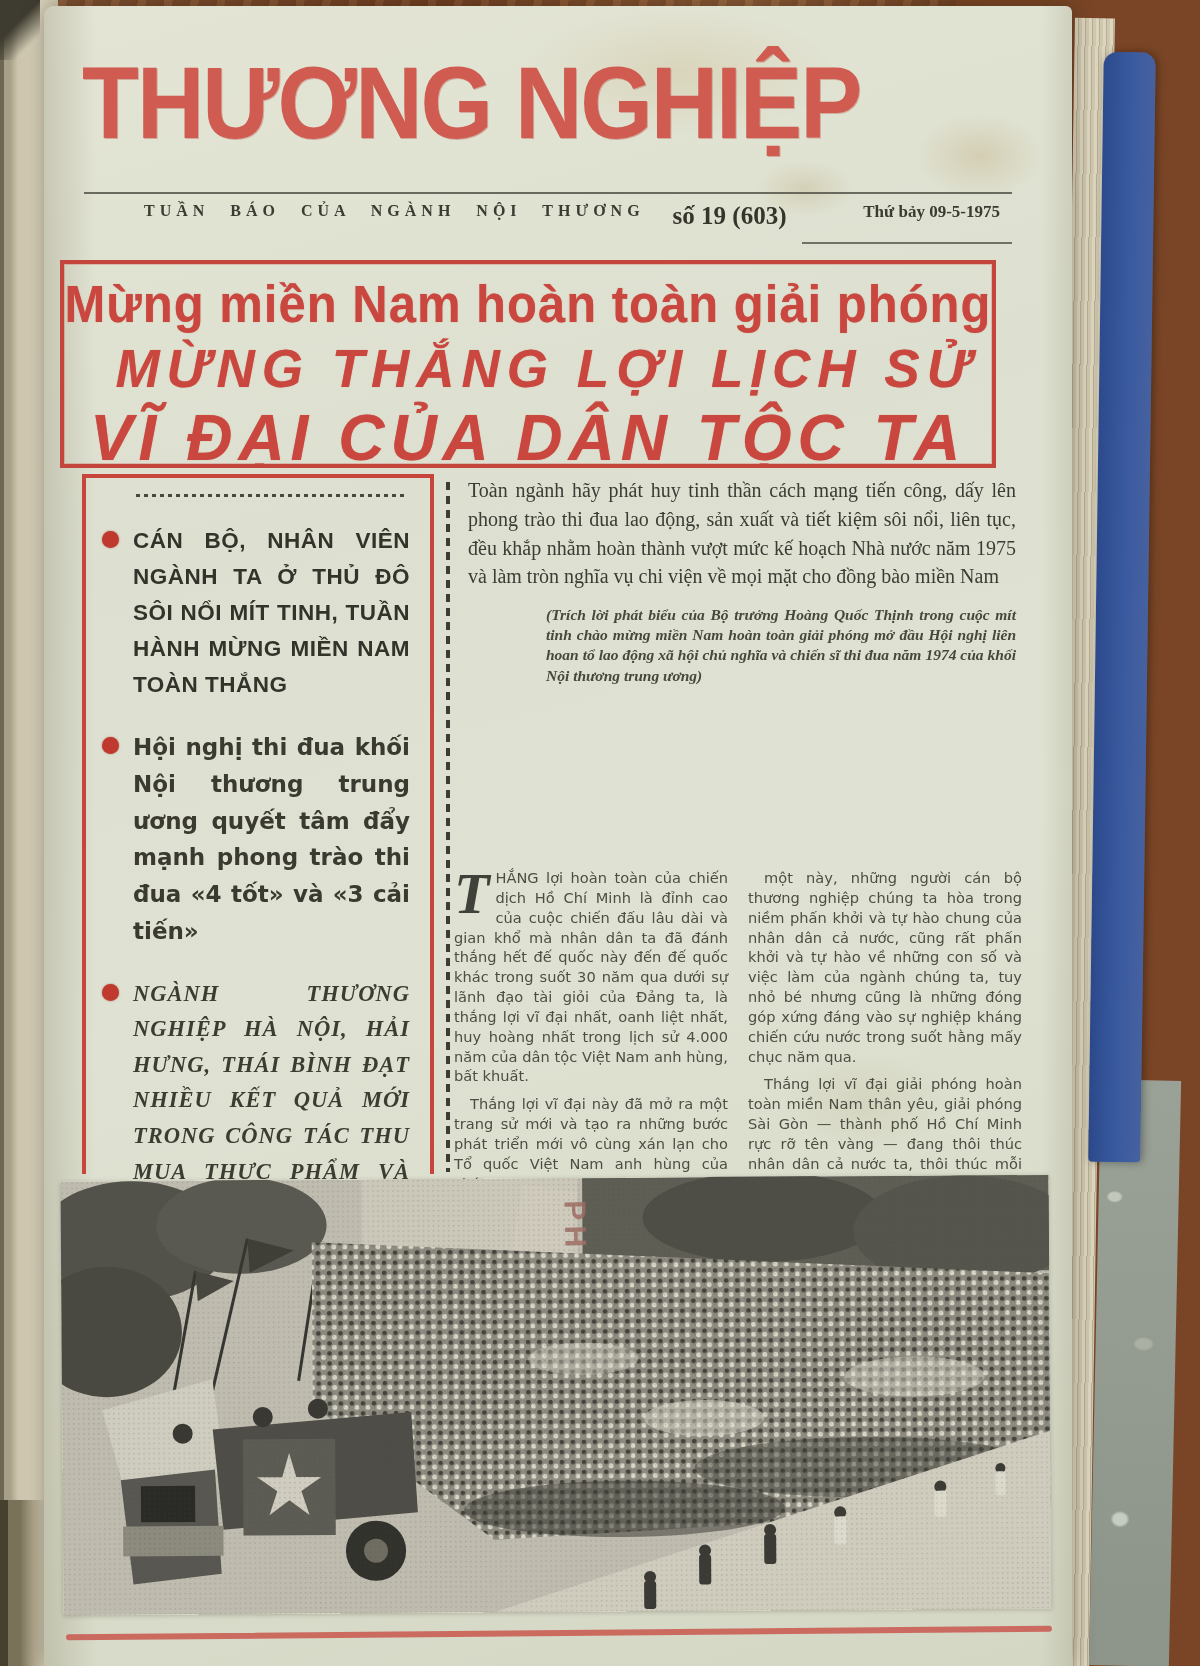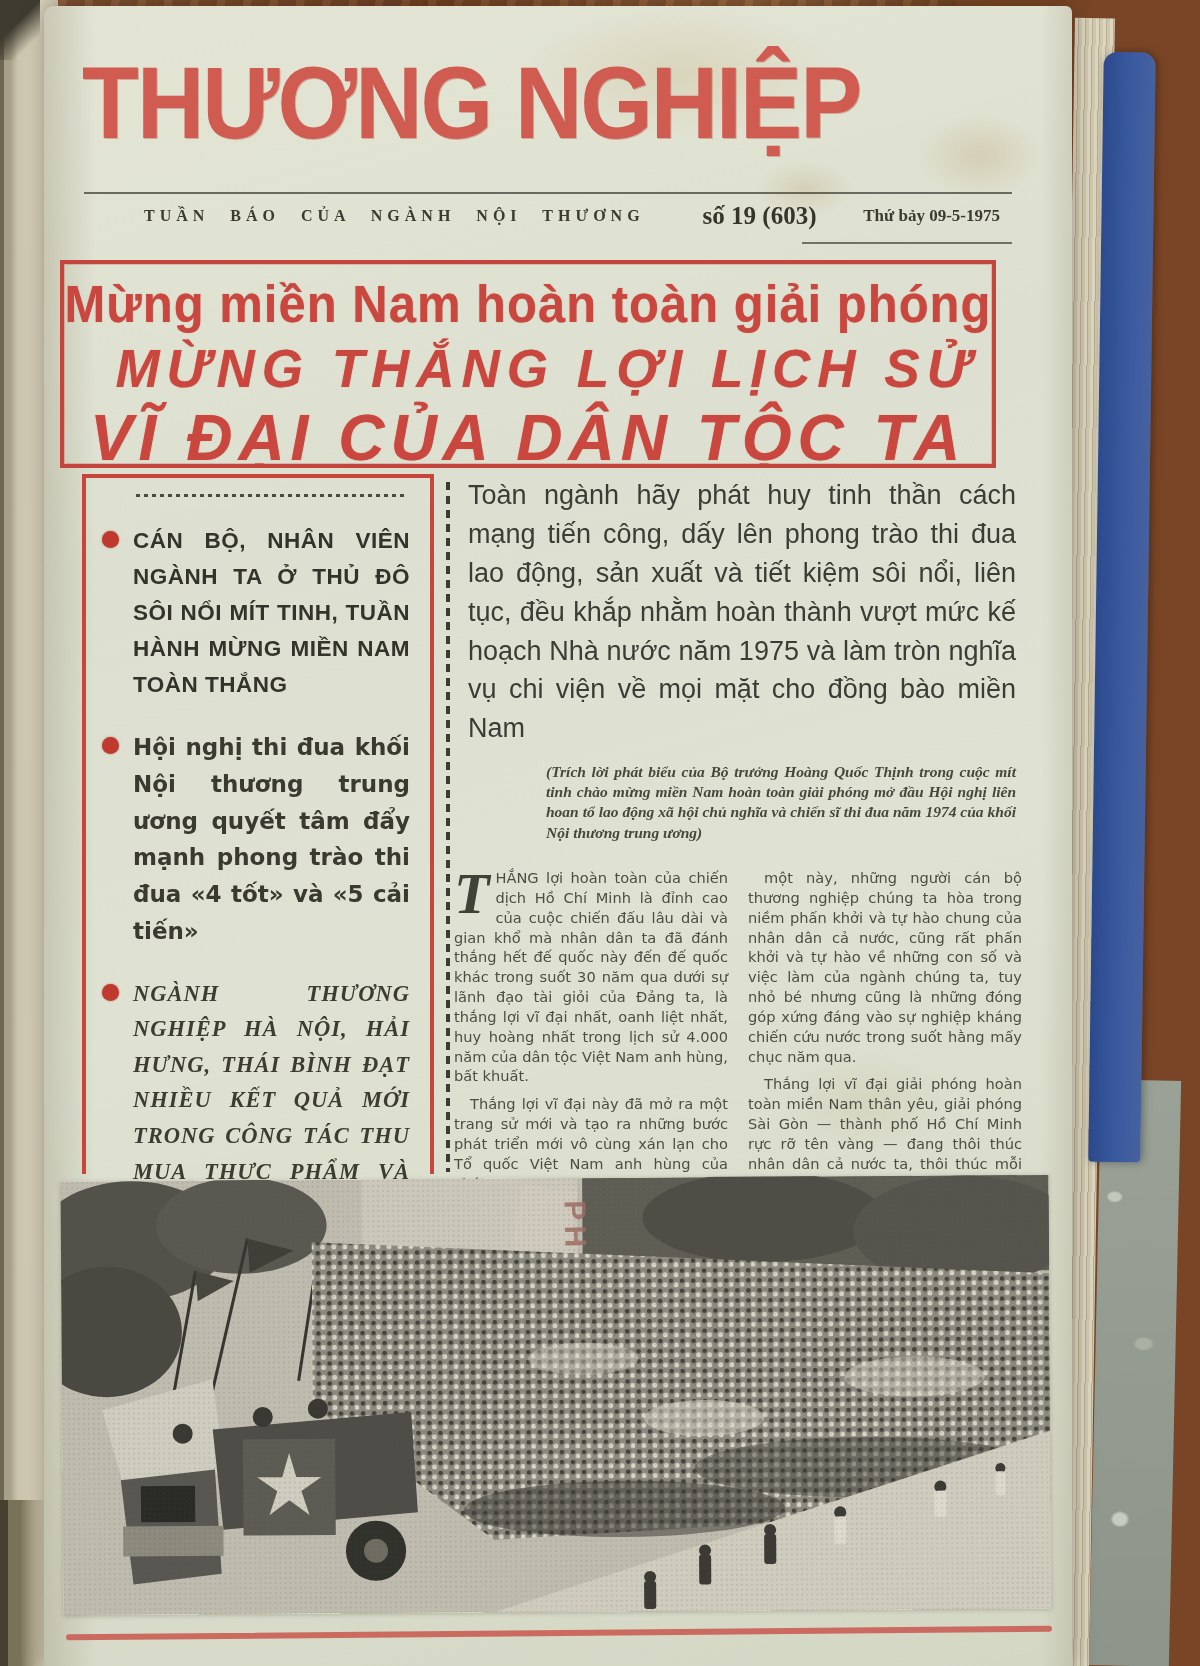--- a/index.html
+++ b/index.html
@@ -44,24 +44,24 @@
       linear-gradient(165deg,#e3e4d4 0%,#dde0d0 30%,#dfe2d2 55%,#d9dcca 80%,#d4d7c4 100%);
     border-radius:10px 6px 0 0;
     box-shadow:0 0 22px rgba(30,20,10,.35);}
 
   
   .masthead-title{position:absolute;left:38px;top:38px;margin:0;
     font-family:"Liberation Sans",sans-serif;font-weight:800;font-size:97px;
     letter-spacing:-2px;color:#cf5b51;transform:scaleX(.96) scaleY(1.06);transform-origin:left top;
     text-shadow:1px 1px 0 rgba(180,70,55,.35);}
   .rule-top{position:absolute;left:40px;top:186px;width:928px;height:2px;background:#4c4c42;opacity:.8;}
-  .subrow{position:absolute;left:40px;top:196px;width:928px;display:flex;align-items:center;}
+  .subrow{position:absolute;left:40px;top:196px;width:928px;display:flex;align-items:flex-start;}
   .subtitle{font-family:"Liberation Serif",serif;font-weight:700;font-size:16px;
     letter-spacing:5px;word-spacing:12px;color:#3b3b31;margin-left:60px;}
-  .issue{font-family:"Liberation Serif",serif;font-weight:700;font-size:25px;color:#35352b;margin-left:58px;}
+  .issue{font-family:"Liberation Serif",serif;font-weight:700;font-size:25px;color:#35352b;margin-left:28px;}
   .date{font-family:"Liberation Serif",serif;font-weight:700;font-size:17px;color:#3b3b31;margin-left:auto;margin-right:12px;}
   .rule-date{position:absolute;left:758px;top:236px;width:210px;height:2px;background:#4c4c42;opacity:.75;}
 
   
   .banner{position:absolute;left:16px;top:254px;width:928px;height:200px;
     border:4px solid #c4453c;box-shadow:0 0 0 1px rgba(196,69,60,.25) inset;
     text-align:center;color:#c9473e;overflow:hidden;}
   .banner-l1{margin-top:12px;font-weight:800;font-size:49px;letter-spacing:1px;
     transform:scaleY(1.05);text-shadow:0 0 1px rgba(190,60,50,.5);}
   .banner-l2{margin-top:6px;font-weight:800;font-style:italic;font-size:53px;letter-spacing:7px;
@@ -88,21 +88,21 @@
     border-bottom:2px solid #33332b;padding-bottom:2px;}
   .red-ul{width:220px;height:6px;background:#c4453c;margin:7px 0 0 auto;transform:rotate(-1deg);
     border-radius:3px;opacity:.9;}
 
   
   .vdash{position:absolute;left:402px;top:476px;width:4px;height:690px;
     background-image:repeating-linear-gradient(to bottom,#3c3c34 0 8px,transparent 8px 14px);}
 
   
   .lead{position:absolute;left:424px;top:470px;width:548px;}
-  .quote{margin:0;font-family:Liberation Sans, sans-serif;font-size:27px;line-height:1.44;
+  .quote{margin:0;font-family:Liberation Serif, serif;font-size:20px;line-height:1.44;
     text-align:justify;color:#3a3d35;}
   .attribution{margin:14px 0 0 78px;width:470px;font-family:"Liberation Serif",serif;
     font-style:italic;font-weight:600;font-size:15.5px;line-height:1.3;color:#47473c;text-align:justify;}
 
   
   .article{position:absolute;left:410px;top:862px;width:568px;display:flex;gap:20px;}
   .col{width:274px;font-family:"DejaVu Sans",sans-serif;font-size:14.6px;line-height:1.36;
     color:#4b4e42;text-align:justify;}
   .col p{margin:0 0 8px 0;text-indent:16px;}
   .col p.p-drop{text-indent:0;}
@@ -148,21 +148,21 @@
     </section>
 
     <aside class="sidebar">
       <div class="dotline"></div>
       <div class="side-item si-0">
         <span class="dot"></span>
         <p>CÁN BỘ, NHÂN VIÊN NGÀNH TA Ở THỦ ĐÔ SÔI NỔI MÍT TINH, TUẦN HÀNH MỪNG MIỀN NAM TOÀN THẮNG</p>
       </div>
       <div class="side-item si-1">
         <span class="dot"></span>
-        <p>Hội nghị thi đua khối Nội thương trung ương quyết tâm đẩy mạnh phong trào thi đua «4 tốt» và «5 cải tiến»</p>
+        <p>Hội nghị thi đua khối Nội thương trung ương quyết tâm đẩy mạnh phong trào thi đua «4 tốt» và «3 cải tiến»</p>
       </div>
       <div class="side-item si-2">
         <span class="dot"></span>
         <p>NGÀNH THƯƠNG NGHIỆP HÀ NỘI, HẢI HƯNG, THÁI BÌNH ĐẠT NHIỀU KẾT QUẢ MỚI TRONG CÔNG TÁC THU MUA THỰC PHẨM VÀ PHỤC VỤ CÁC NHU CẦU ĐỘT XUẤT.</p>
       </div>
       <div class="see-note">
         <span>(XEM TIN TRANG 2)</span>
         <div class="red-ul"></div>
       </div>
     </aside>

